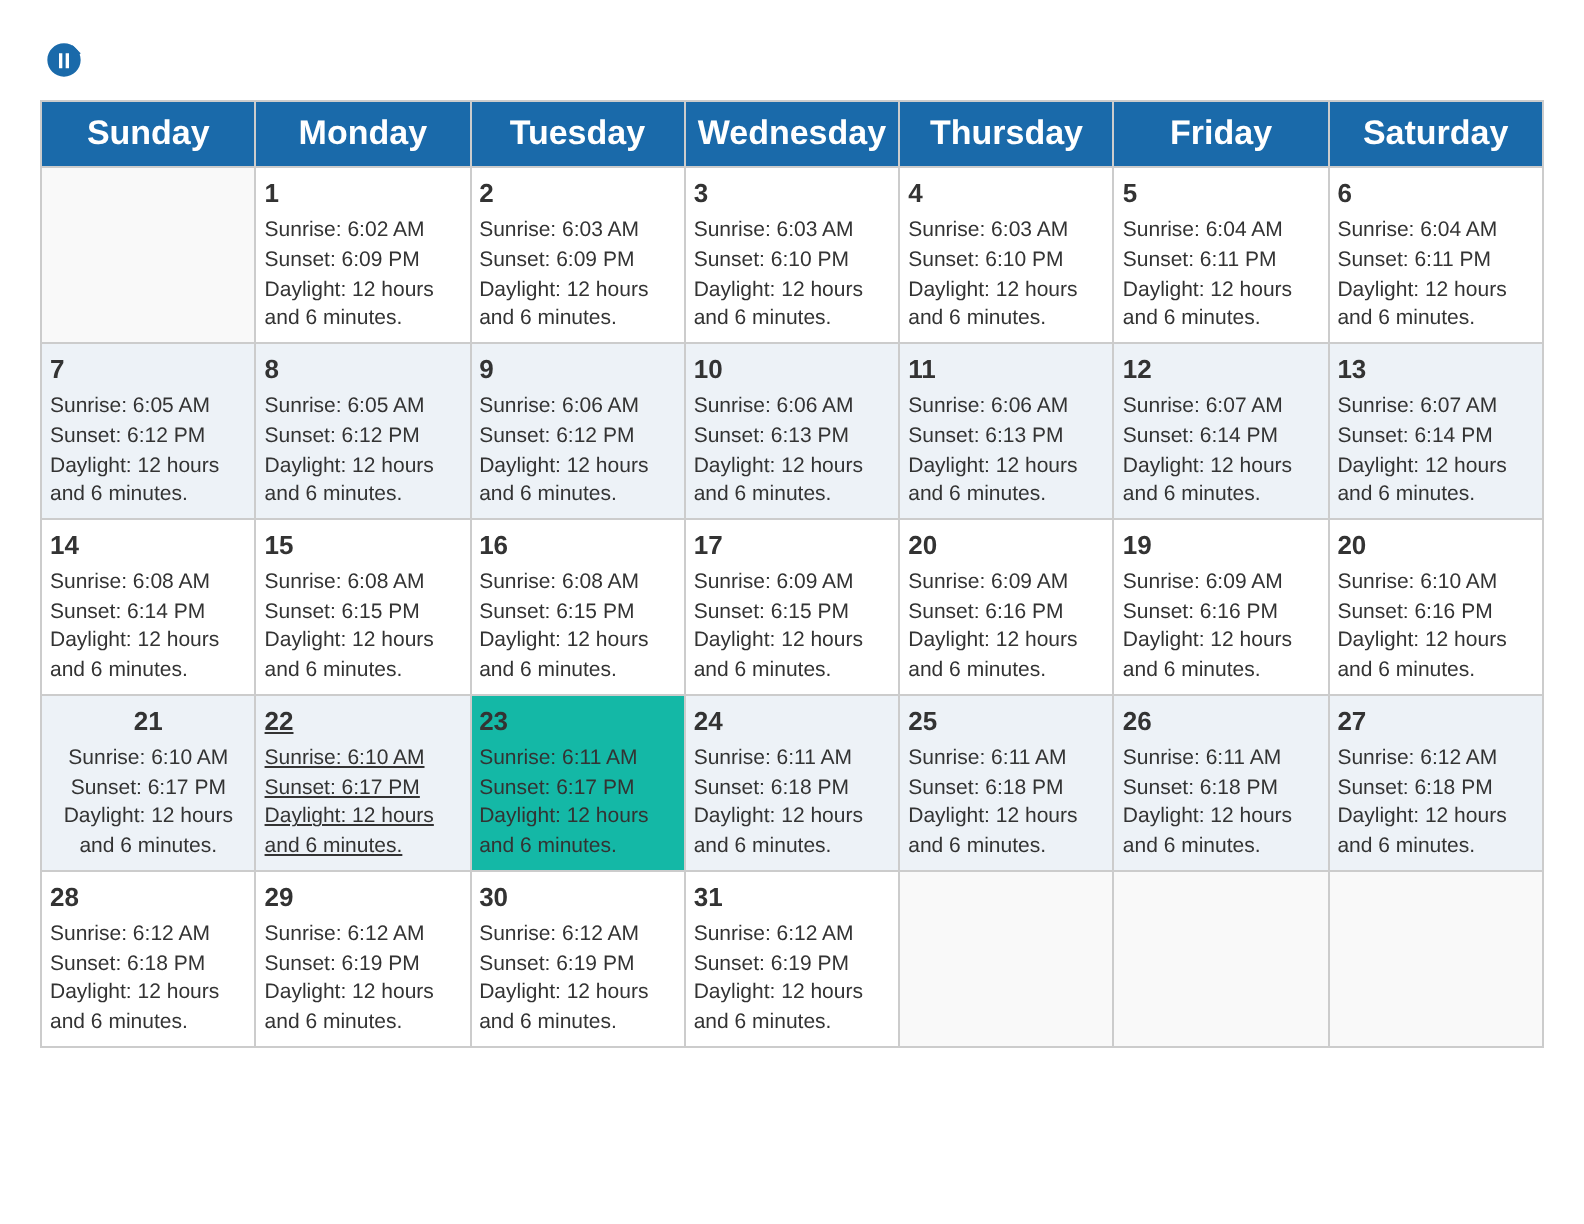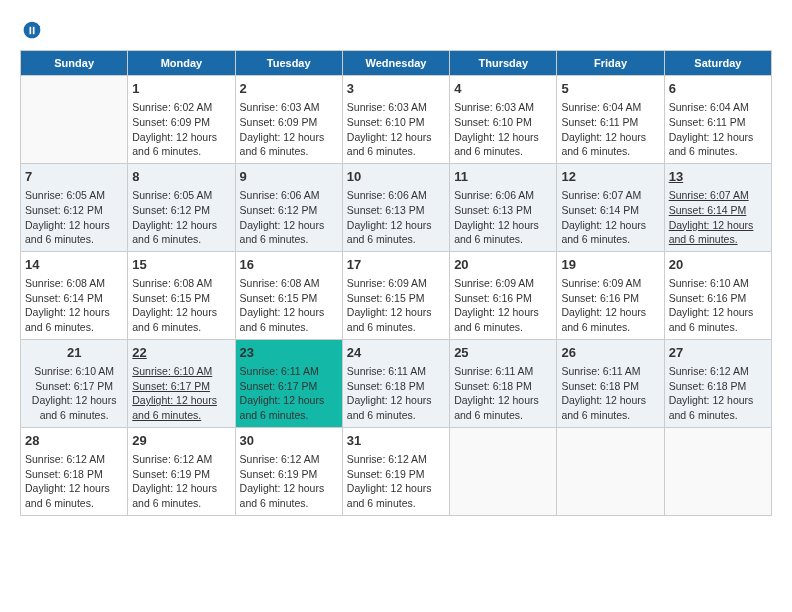--- a/index.html
+++ b/index.html
@@ -56,21 +56,21 @@
     .calendar {
       width: 100%;
       border-collapse: collapse;
       font-size: 11px;
     }
     .calendar th {
       background-color: #1a6aaa;
       color: #fff;
       text-align: center;
       padding: 6px 4px;
-      font-size: 11px;
+      font-size: 17px;
       font-weight: bold;
       border: 1px solid #ccc;
     }
     .calendar td {
       border: 1px solid #ccc;
       vertical-align: top;
       padding: 4px;
       width: 107px;
       min-height: 80px;
       color: #333;
@@ -202,21 +202,21 @@
           <div class="day-info" style="white-space: pre-line;">Sunrise: 6:06 AM
 Sunset: 6:13 PM
 Daylight: 12 hours and 6 minutes.</div>
         </td>
         <td style="background-color: rgb(237, 242, 247);">
           <span class="day-num">12</span>
           <div class="day-info" style="white-space: pre-line;">Sunrise: 6:07 AM
 Sunset: 6:14 PM
 Daylight: 12 hours and 6 minutes.</div>
         </td>
-        <td style="background-color: rgb(237, 242, 247); text-decoration: underline;">
+        <td style="background-color: rgb(237, 242, 247);">
           <span class="day-num">13</span>
           <div class="day-info" style="white-space: pre-line;">Sunrise: 6:07 AM
 Sunset: 6:14 PM
 Daylight: 12 hours and 6 minutes.</div>
         </td>
       </tr>
       <tr>
         <td style="background-color: rgb(255, 255, 255); margin-top: 24px;">
           <span class="day-num">14</span>
           <div class="day-info" style="white-space: pre-line;">Sunrise: 6:08 AM

